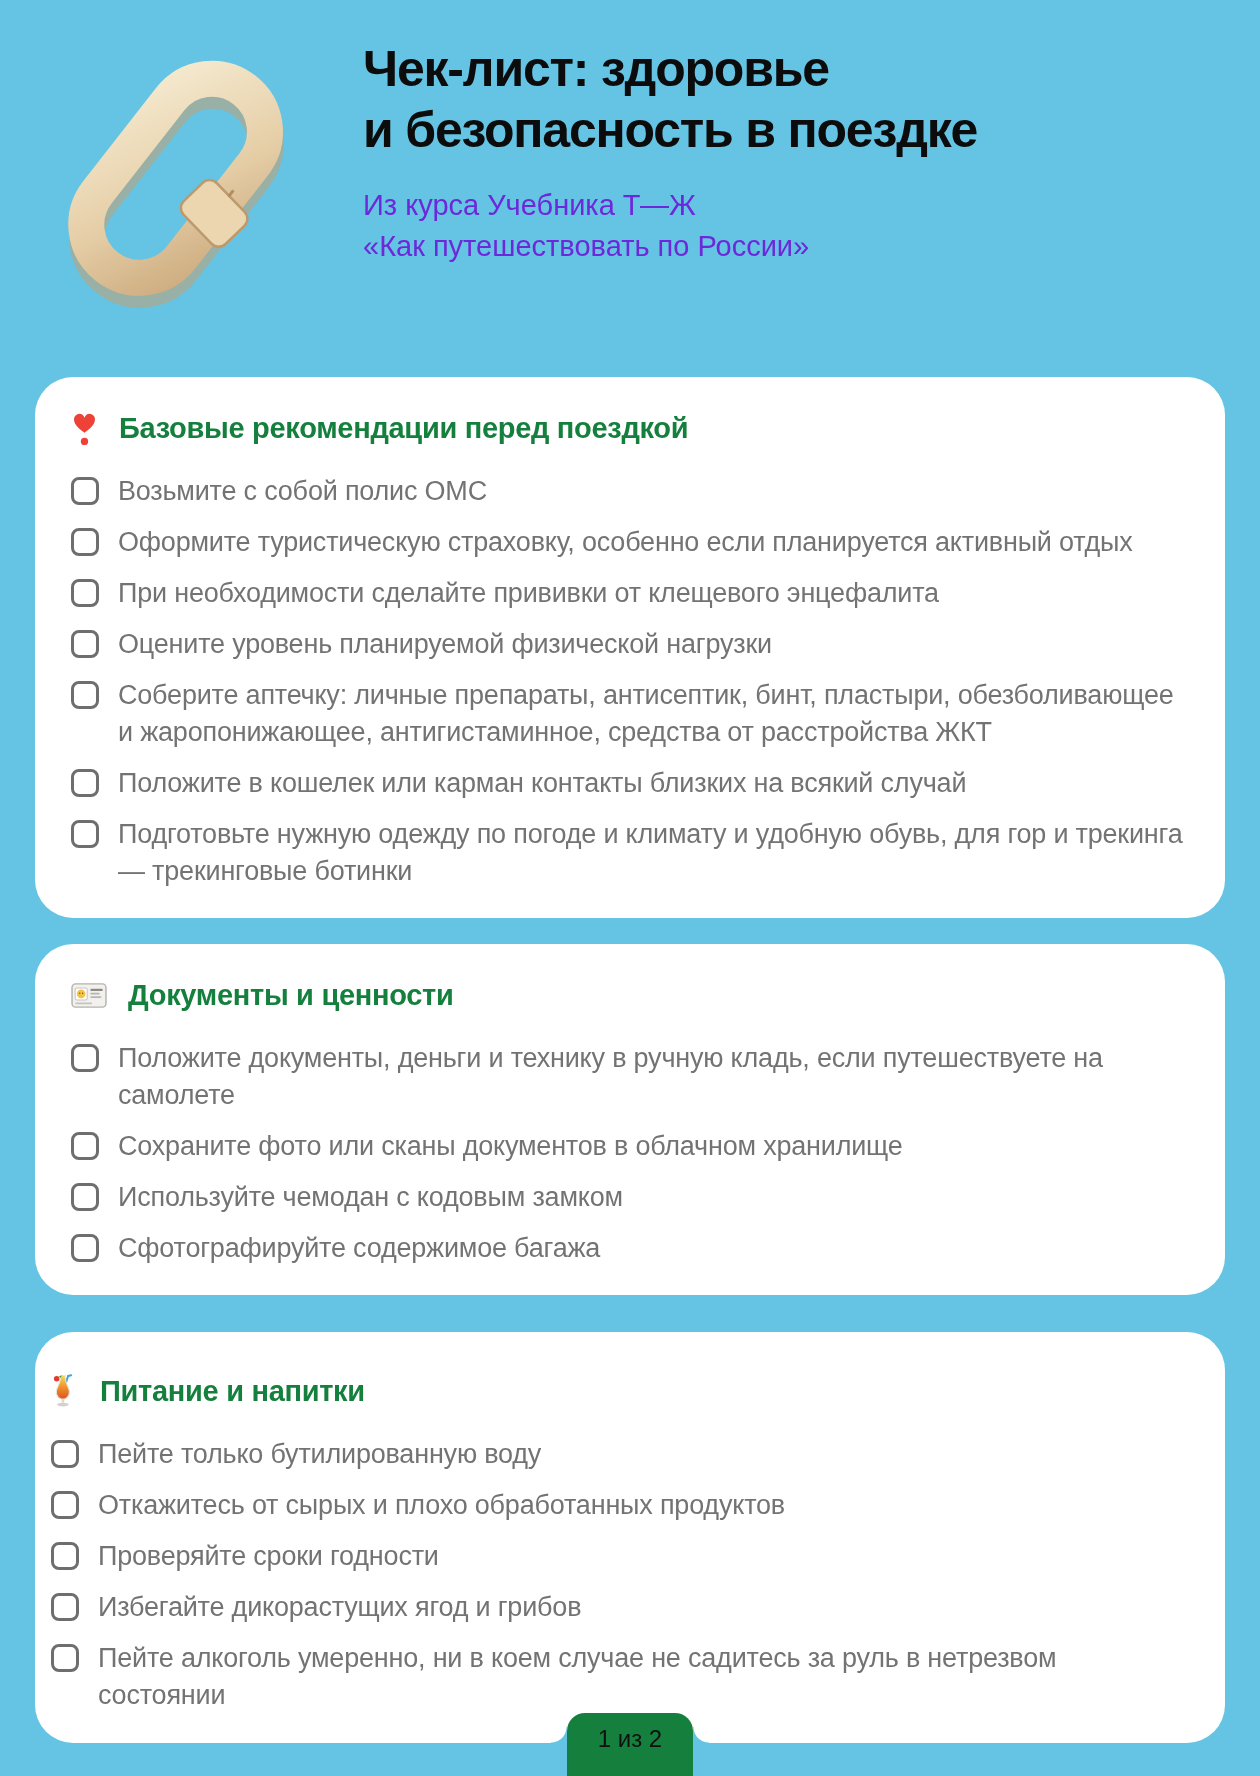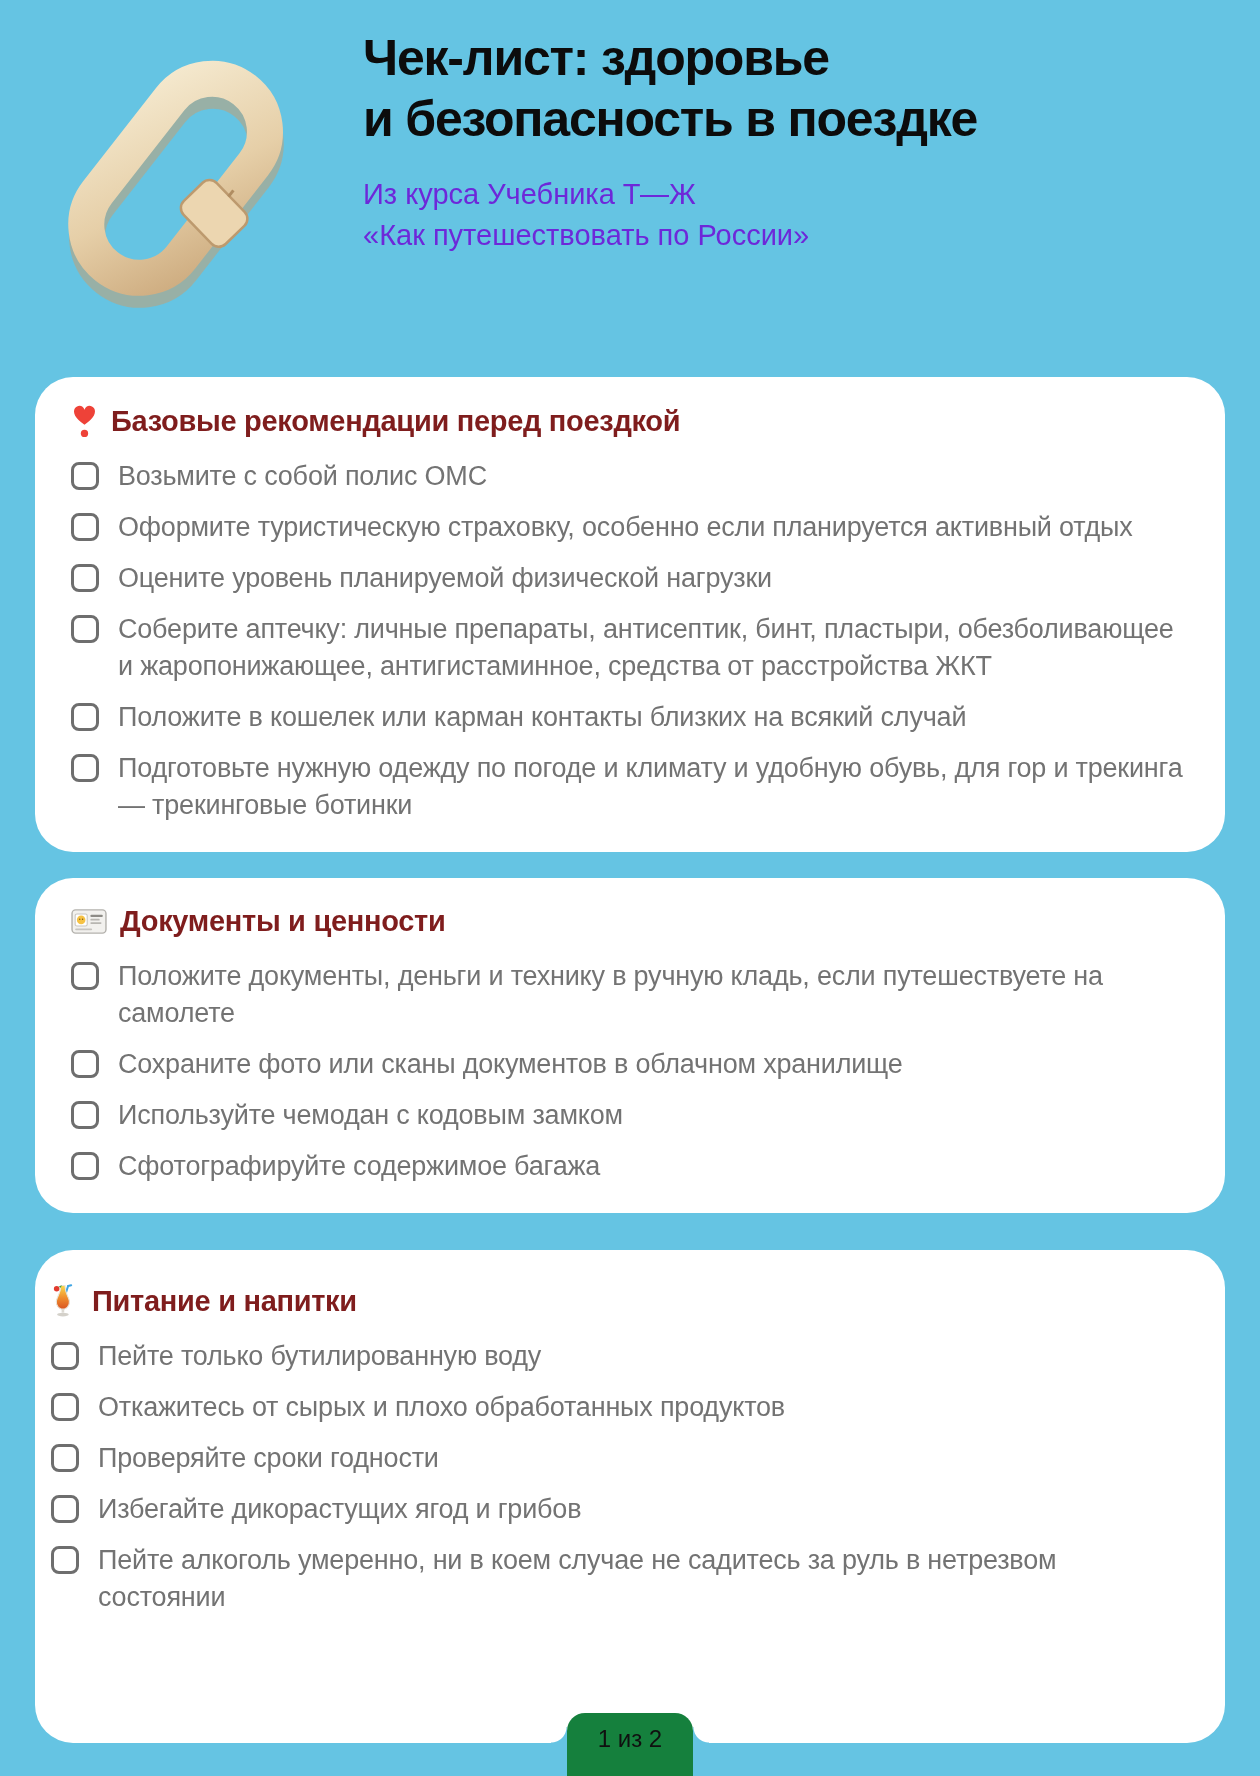--- a/index.html
+++ b/index.html
@@ -15,21 +15,21 @@
     background: #65c4e3;
     overflow: hidden;
   }
 
   
   .carabiner {
     position: absolute; left: 50px; top: 48px;
     width: 250px; height: 262px;
   }
   .title-block {
-    position: absolute; left: 363px; top: 28px; width: 860px;
+    position: absolute; left: 363px; top: 39px; width: 860px;
   }
   .page-title {
     margin: 0;
     font-size: 50px; line-height: 61px;
     font-weight: 700; letter-spacing: -1.2px;
     color: #0c0c0c;
     white-space: pre-line;
   }
   .page-subtitle {
     margin: 24px 0 0 0;
@@ -52,24 +52,24 @@
   .card-1 { margin-bottom: 26px; }
   .card-2 { margin-bottom: 37px; }
   .card-3 { flex: 1; padding-top: 34px; padding-left: 16px; }
 
   .section-head {
     display: flex; align-items: center; gap: 13px;
     margin: 0 0 20px 0;
   }
   .section-head .sec-icon { flex: none; display: inline-flex; }
   .section-title {
-    margin: 0;
+    margin: 8px;
     font-size: 29px; line-height: 34px;
     font-weight: 700; letter-spacing: -0.3px;
-    color: #7f1d1d;
+    color: #15803d;
   }
 
   .item { display: flex; margin-bottom: 14px; }
   .item:last-child { margin-bottom: 0; }
   .checkbox {
     flex: none;
     width: 28px; height: 28px; box-sizing: border-box;
     border: 3px solid #6e6e6e;
     border-radius: 8px;
     background: #fff;
@@ -146,20 +146,24 @@
         </span>
         <h2 class="section-title">Базовые рекомендации перед поездкой</h2>
       </div>
       <div class="item">
         <span class="checkbox"></span>
         <span class="item-text">Возьмите с собой полис ОМС</span>
       </div>
       <div class="item">
         <span class="checkbox"></span>
         <span class="item-text">Оформите туристическую страховку, особенно если планируется активный отдых</span>
+      </div>
+      <div class="item">
+        <span class="checkbox"></span>
+        <span class="item-text">При необходимости сделайте прививки от клещевого энцефалита</span>
       </div>
       <div class="item">
         <span class="checkbox"></span>
         <span class="item-text">Оцените уровень планируемой физической нагрузки</span>
       </div>
       <div class="item">
         <span class="checkbox"></span>
         <span class="item-text">Соберите аптечку: личные препараты, антисептик, бинт, пластыри, обезболи­вающее и жаропонижающее, антигистаминное, средства от расстройства ЖКТ</span>
       </div>
       <div class="item">

